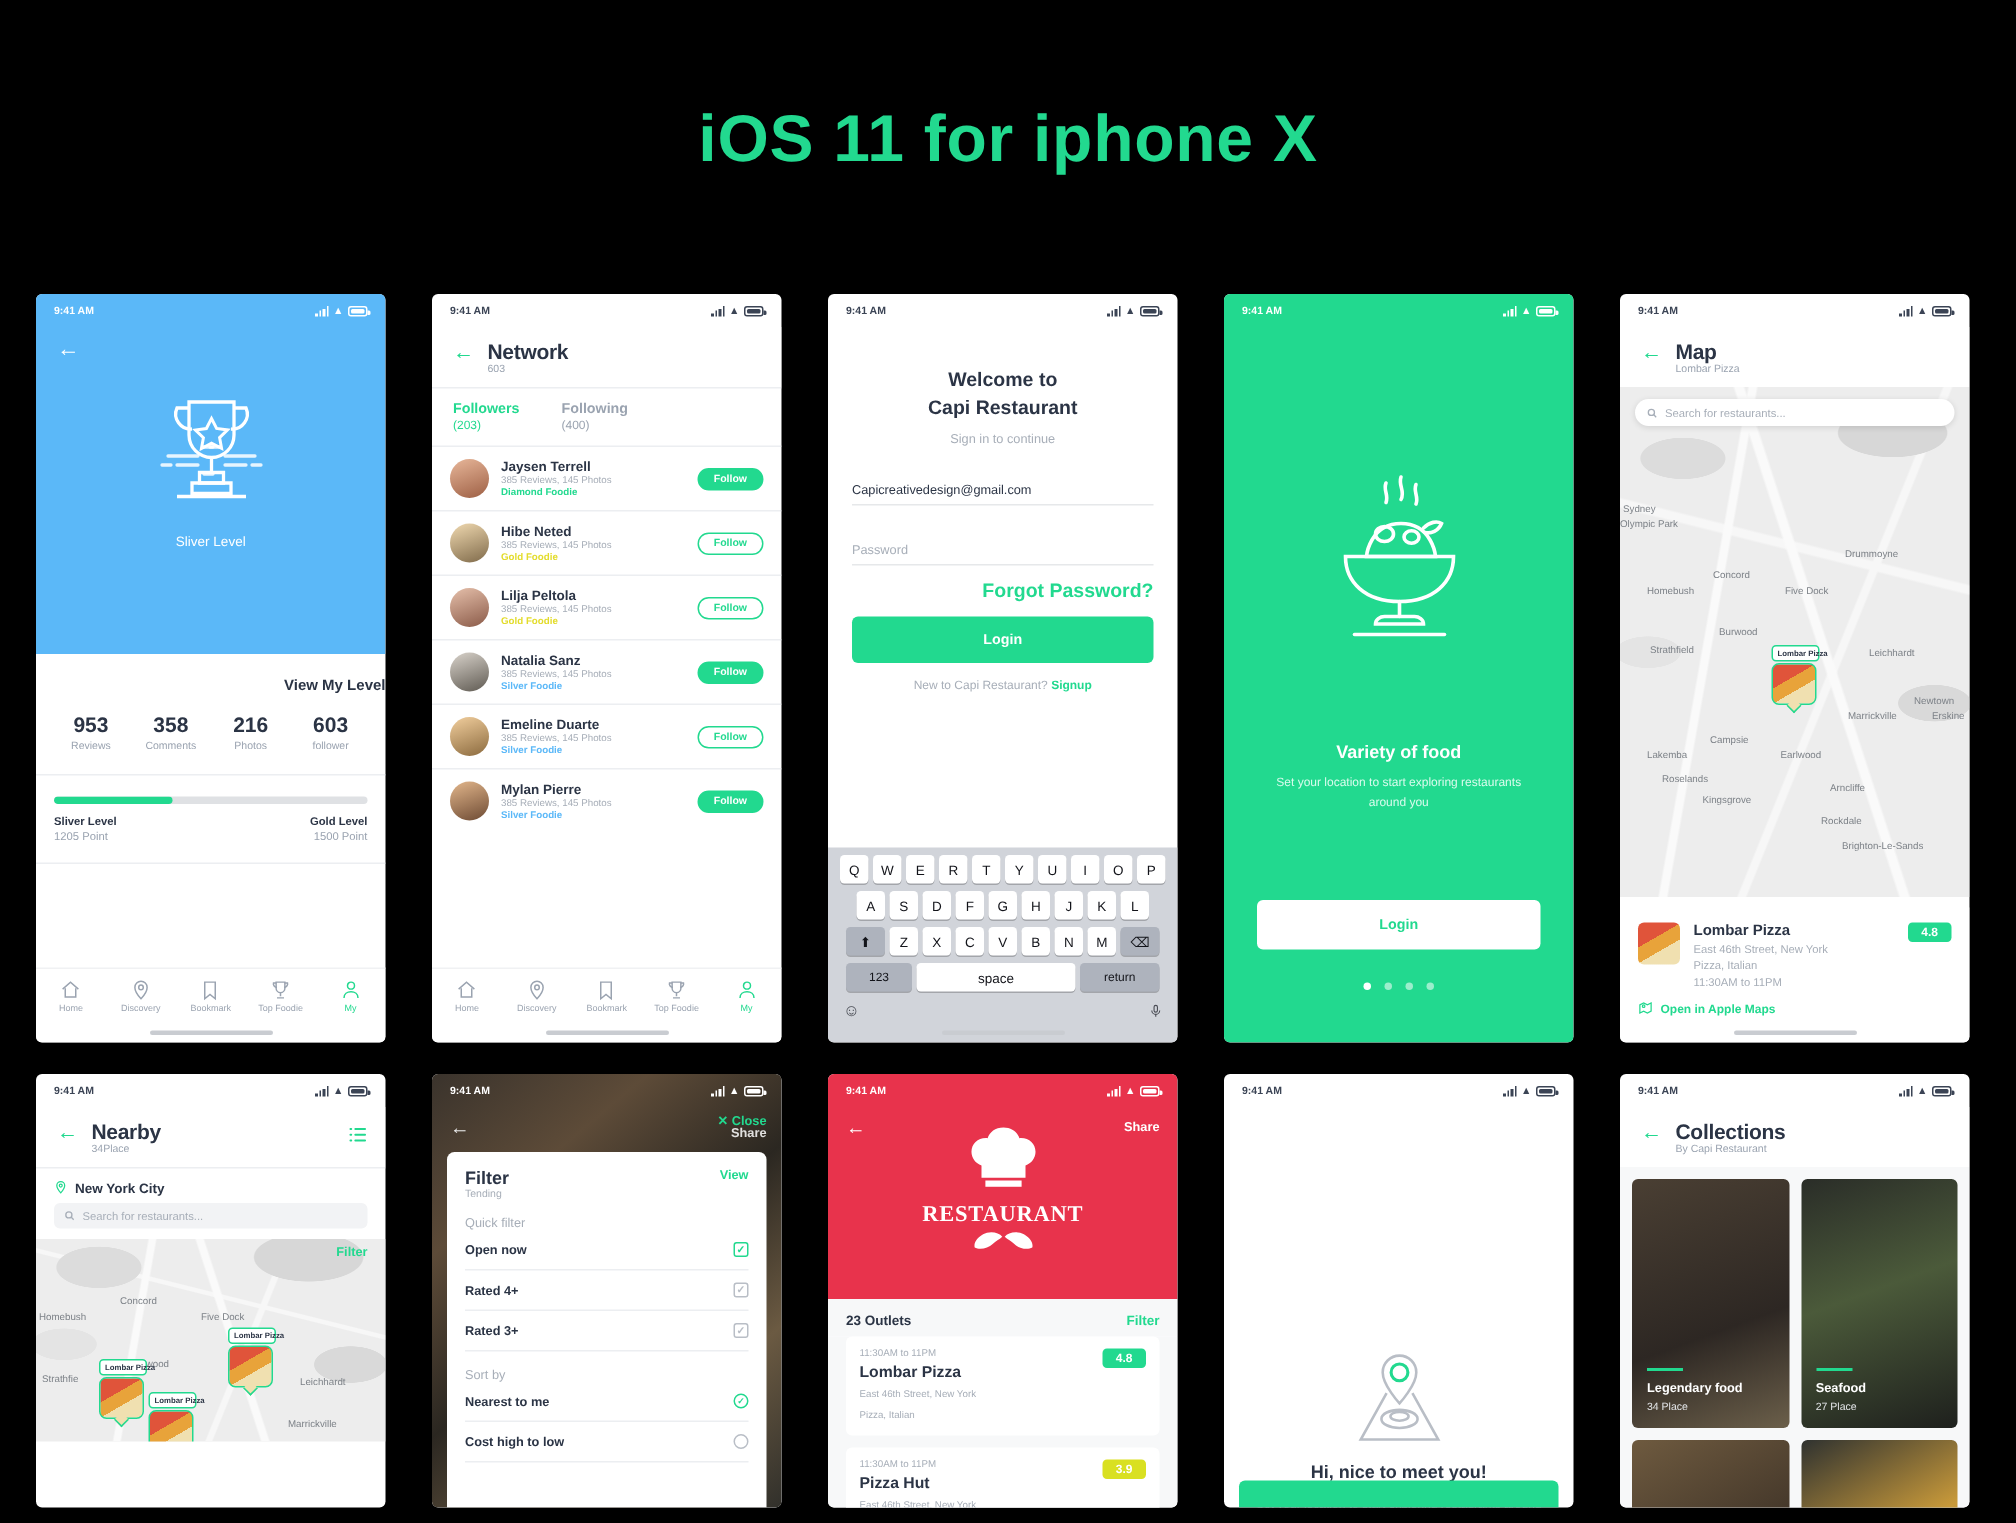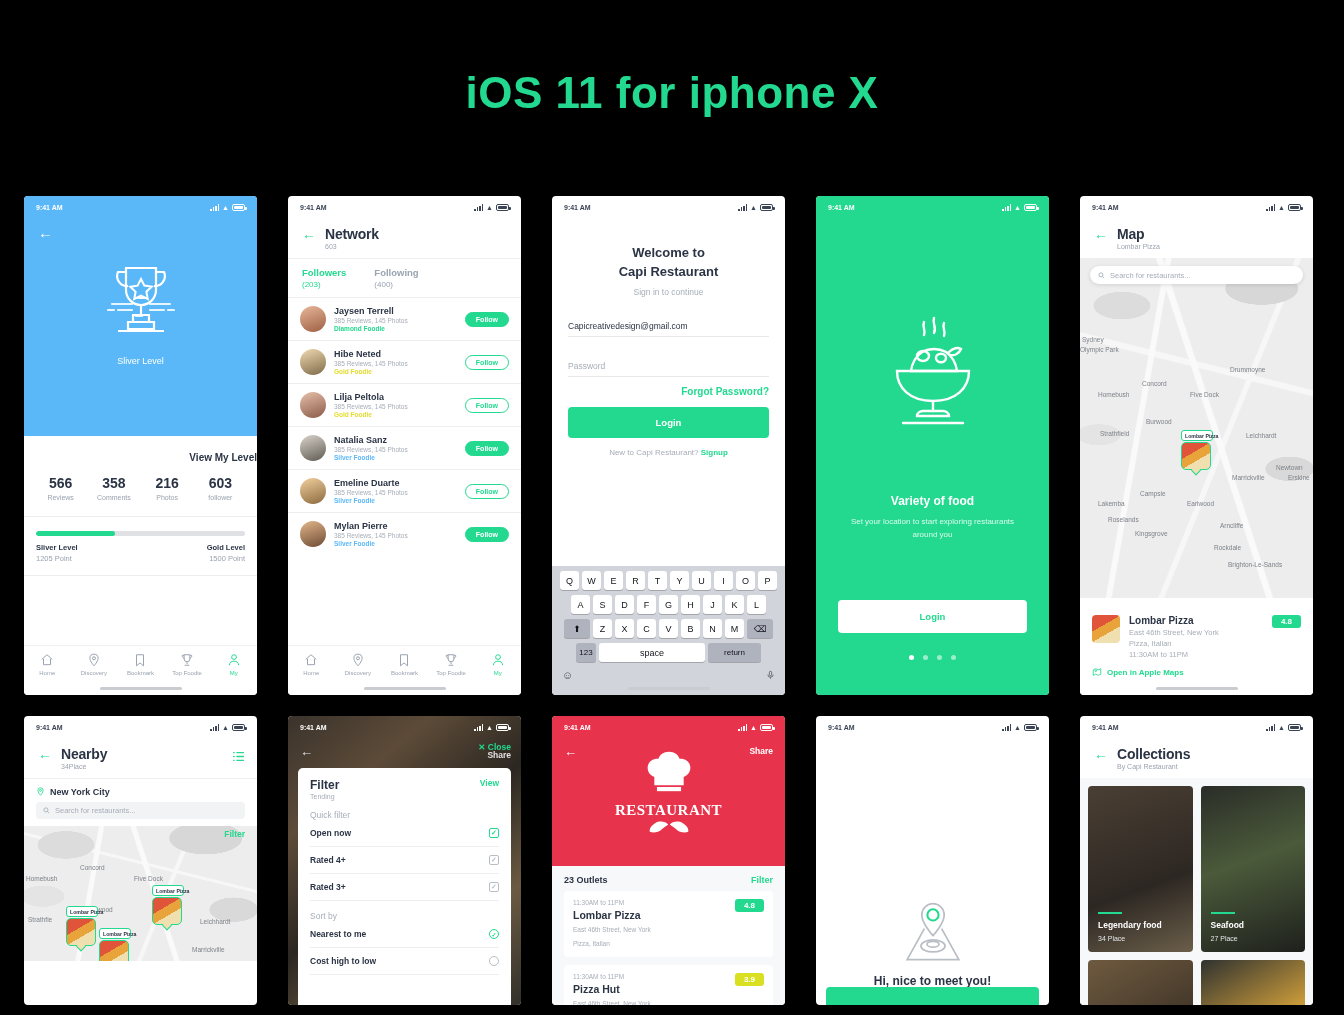--- a/index.html
+++ b/index.html
@@ -120,36 +120,36 @@
   .followbtn.filled { background: #22D98F; color: #fff; border-color: #22D98F; }
 
   
   .s3-wrap { padding: 26px 16px 0; text-align: center; }
   .s3-title { font-size: 13px; font-weight: bold; color: #2b3445; line-height: 1.45; }
   .s3-sub { font-size: 8.5px; color: #a7aeb8; margin-top: 5px; }
   .s3-field { border-bottom: 1px solid #e6e8ea; padding: 4px 0 5px;
               text-align: left; margin-top: 20px; font-size: 8.5px; }
   .s3-field.val { color: #2b3445; font-weight: 500; }
   .s3-field.ph { color: #a7aeb8; }
-  .s3-forgot { text-align: right; color: #22D98F; font-size: 10px;
+  .s3-forgot { text-align: right; color: #22D98F; font-size: 13px;
                font-weight: bold; margin-top: 9px; }
   .s3-login { background: #22D98F; color: #fff; text-align: center;
               font-size: 9.5px; font-weight: bold; border-radius: 4px;
               padding: 10px 0; margin-top: 10px; }
   .s3-signup { font-size: 8px; color: #a7aeb8; margin-top: 10px; }
   .s3-signup b { color: #22D98F; }
   
   .kb { position: absolute; left:0; right:0; bottom:0; background: #D1D4DA;
         padding: 5px 2px 0; }
   .kbrow { display: flex; justify-content: center; gap: 3px; margin-bottom: 5px; }
   .key { background: #fff; border-radius: 3px; height: 19px; width: 19px;
          display: flex; align-items: center; justify-content: center;
          font-size: 9px; color: #13141a; box-shadow: 0 1px 0 rgba(0,0,0,.22); }
   .key.wide { width: 26px; background: #AEB3BD; }
-  .key.w123 { width: 20px; background: #AEB3BD; font-size: 8px; }
+  .key.w123 { width: 44px; background: #AEB3BD; font-size: 8px; }
   .key.space { width: 106px; }
   .key.ret { width: 53px; background: #AEB3BD; font-size: 8px; }
   .kbbot { display: flex; justify-content: space-between; padding: 2px 8px 12px;
            font-size: 11px; color: #4a4d55; }
 
   
   .s4 { background: #22D98F; height: 100%; position: relative; }
   .s4-art { position: absolute; left:0; right:0; top: 120px; display:flex;
             justify-content:center; }
   .s4-title { position:absolute; left:0; right:0; top: 298px; text-align:center;
@@ -337,21 +337,21 @@
               <path d="M18 77h46"></path>
             <path d="M12 50h20M18 56h14M8 56h6M36 44h6M36 62h6" stroke-linecap="round" opacity=".85"></path>
             <path d="M50 50h20M50 56h14M68 56h6M40 44h6" stroke-linecap="round" opacity=".85"></path>
           </svg>
           <div class="s1-trophy-label">Sliver Level</div>
         </div>
       </div>
       <div class="s1-view">View My Level</div>
       <div class="s1-stats">
         <div class="s1-stat">
-          <b>566</b>
+          <b>953</b>
           <span>Reviews</span>
         </div>
         <div class="s1-stat">
           <b>358</b>
           <span>Comments</span>
         </div>
         <div class="s1-stat">
           <b>216</b>
           <span>Photos</span>
         </div>

